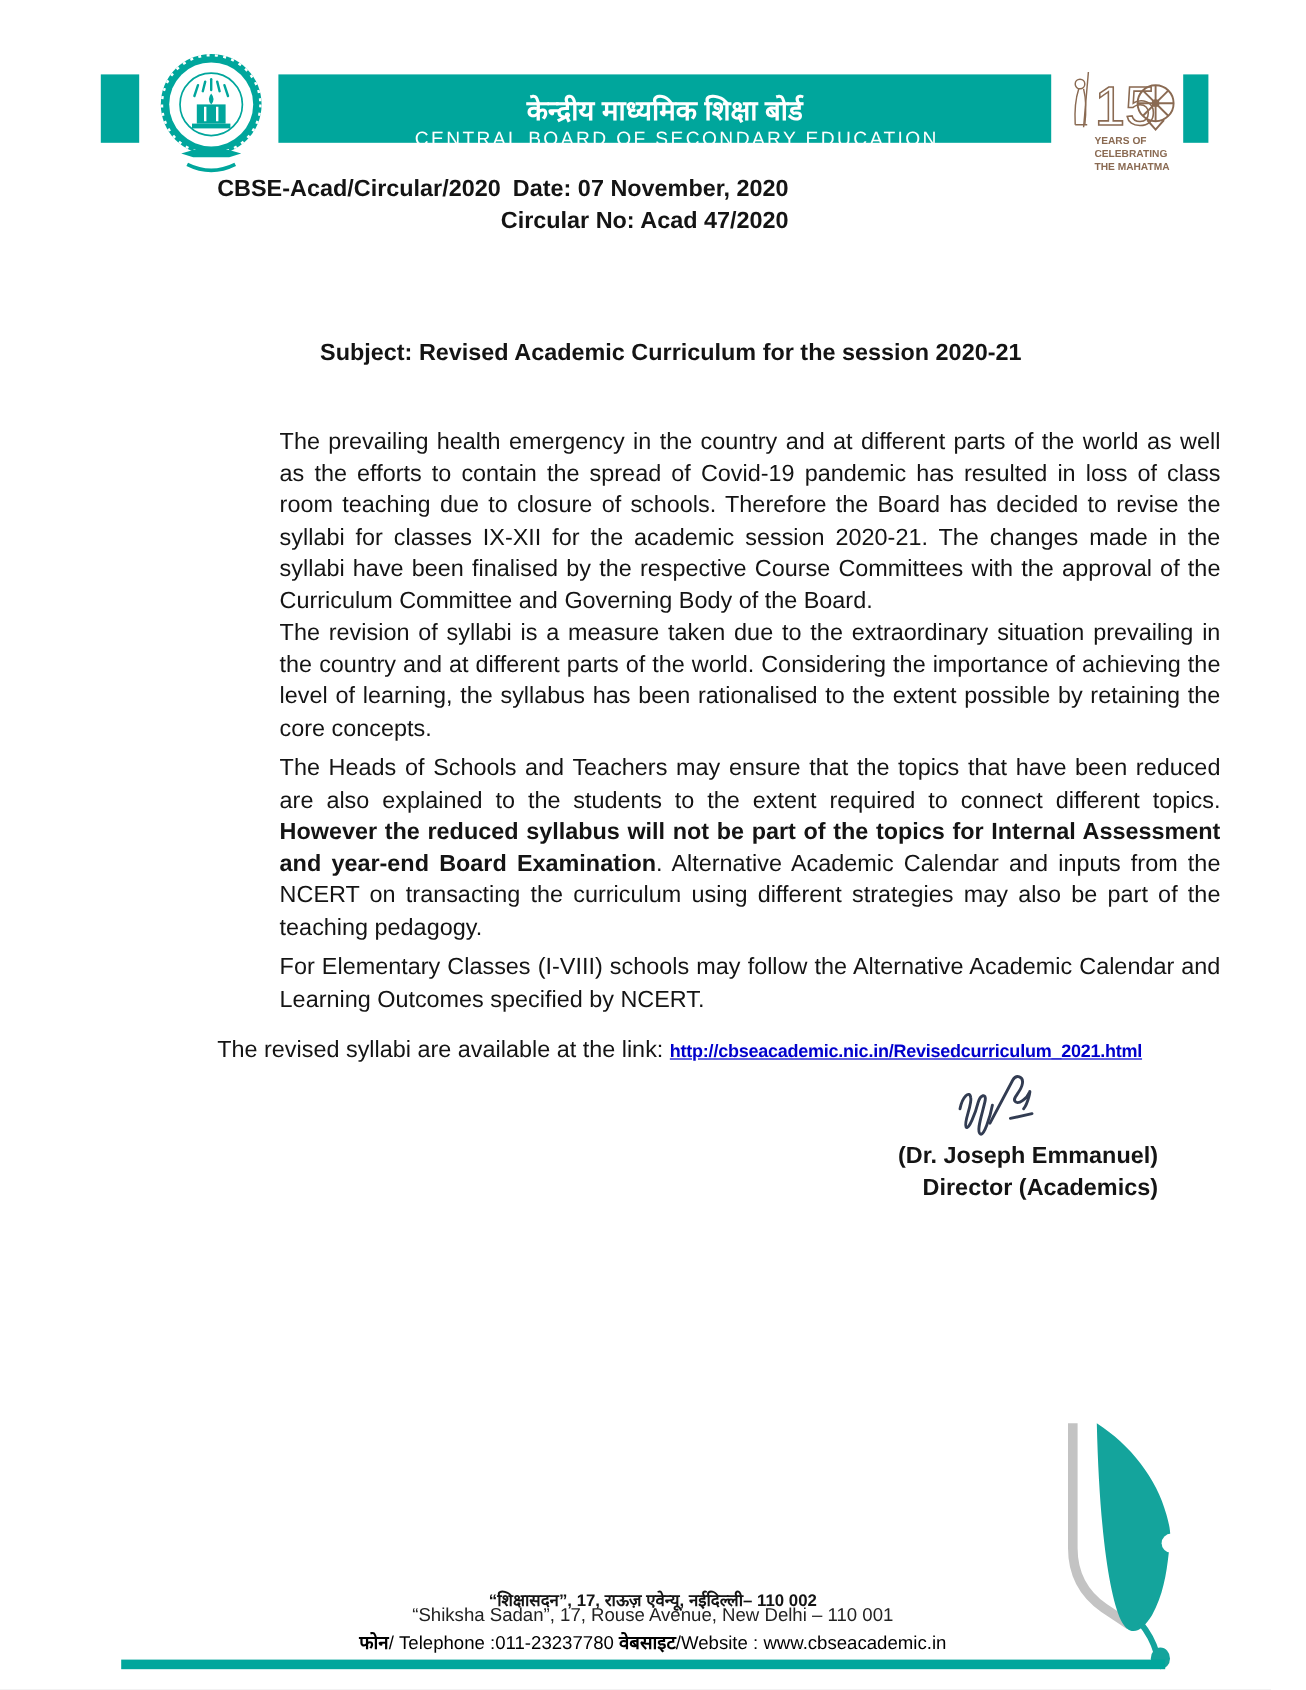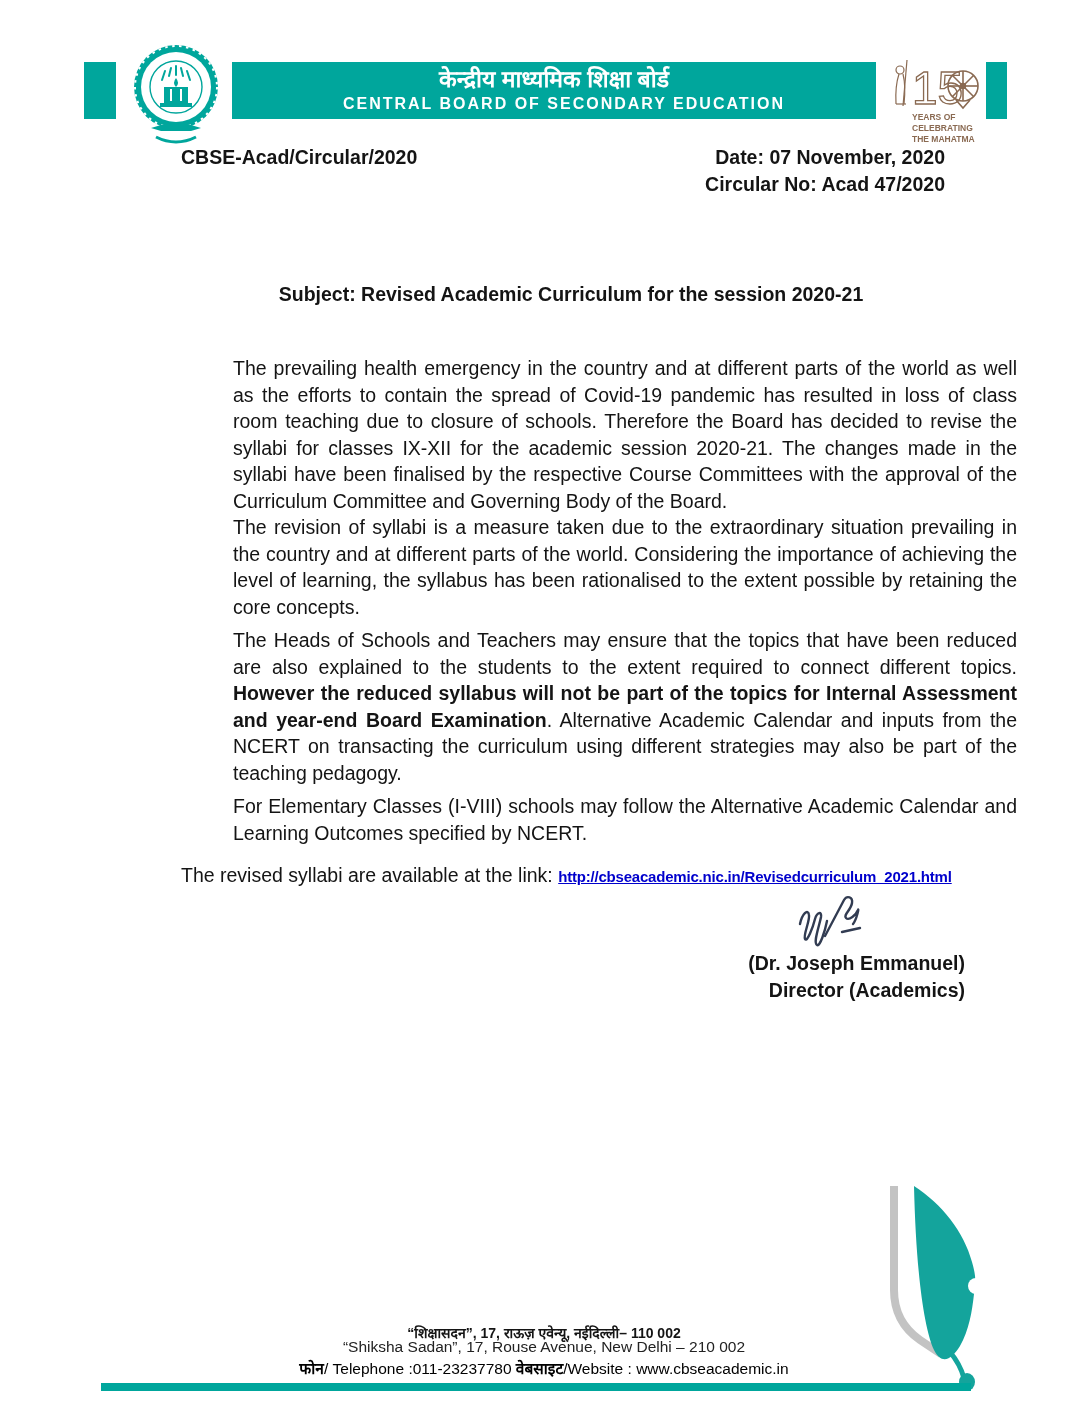--- a/index.html
+++ b/index.html
@@ -8,29 +8,29 @@
     margin:0 auto;overflow:hidden;
     font-family:"Liberation Sans",sans-serif;color:#141414;
   }
   .abs{position:absolute;}
   
   .teal-block{background:#00a69c;}
   #banner{
     left:232px;top:62px;width:644px;height:57px;background:#00a69c;
     text-align:center;color:#ffffff;
   }
-  #banner .hindi{font-size:23px;line-height:29px;padding-top:3px;font-weight:600;}
-  #banner .english{font-size:16px;font-weight:bold;letter-spacing:2px;line-height:20px;padding-left:20px;}
+  #banner .hindi{font-size:23px;line-height:29px;padding-top:16px;font-weight:600;}
+  #banner .english{font-size:16px;font-weight:normal;letter-spacing:2px;line-height:20px;padding-left:20px;}
   
   .doc-text{font-size:19.5px;line-height:26.5px;}
   .bold{font-weight:bold;}
-  #meta-row{left:181px;top:144px;width:784px;display:flex;justify-content:space-between;}
+  #meta-row{left:181px;top:144px;width:784px;display:flex;justify-content:flex-start;}
   #meta-right{text-align:right;padding-right:20px;}
   #addressee{left:181px;top:212px;width:784px;}
-  #subject{left:179px;top:281px;width:784px;text-align:center;font-weight:bold;}
+  #subject{left:167px;top:281px;width:784px;text-align:center;font-weight:bold;}
   .para{left:197px;width:784px;text-align:justify;margin-left:36px;}
   #p1{top:355px;} #p2{top:514px;} #p3{top:627px;} #p4{top:793px;}
   #link-line{left:181px;top:862px;width:790px;white-space:nowrap;}
   #link-line a{
     color:#0000cc;font-weight:bold;font-size:15px;
     text-decoration:underline;letter-spacing:-0.2px;
   }
   
   #sig-name{left:181px;top:950px;width:784px;text-align:right;font-weight:bold;}
   #sig-title{left:181px;top:977px;width:784px;text-align:right;font-weight:bold;}
@@ -148,18 +148,18 @@
       <path d="M42,4 C70,22 92,50 100,80 C104,94 104,100 102,112
                C100,130 97,148 88,164 C80,177 70,184 62,168
                C52,146 44,90 42,4 Z" fill="#14a49c"></path>
       <circle cx="104" cy="104" r="8" fill="#ffffff"></circle>
       <path d="M78,170 Q88,182 92,196" stroke="#14a49c" stroke-width="5" fill="none"></path>
       <ellipse cx="95" cy="200" rx="8" ry="9" fill="#14a49c"></ellipse>
     </svg>
   </div>
 
   <div id="footer-hindi" class="abs footer-line">“शिक्षासदन”, 17, राऊज़ एवेन्यू, नईदिल्ली– 110 002</div>
-  <div id="footer-english" class="abs footer-line">“Shiksha Sadan”, 17, Rouse Avenue, New Delhi – 210 002</div>
+  <div id="footer-english" class="abs footer-line">“Shiksha Sadan”, 17, Rouse Avenue, New Delhi – 110 001</div>
   <div id="footer-phone" class="abs footer-line"><span class="dev-bold">फोन</span><span>/ Telephone :011-23237780 </span><span class="dev-bold">वेबसाइट</span><span>/Website : www.cbseacademic.in</span></div>
 
   <div id="footer-rule" class="abs"></div>
 
 </div>
 
 </body></html>

